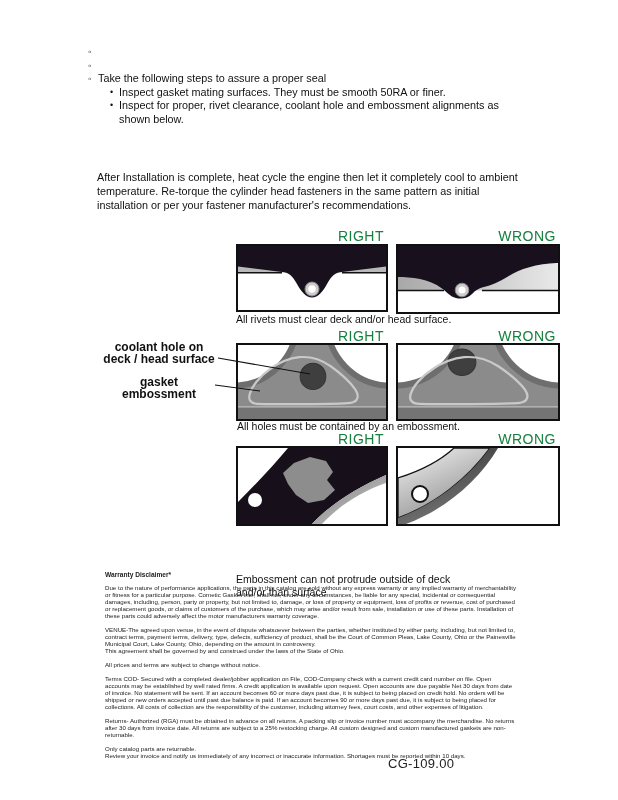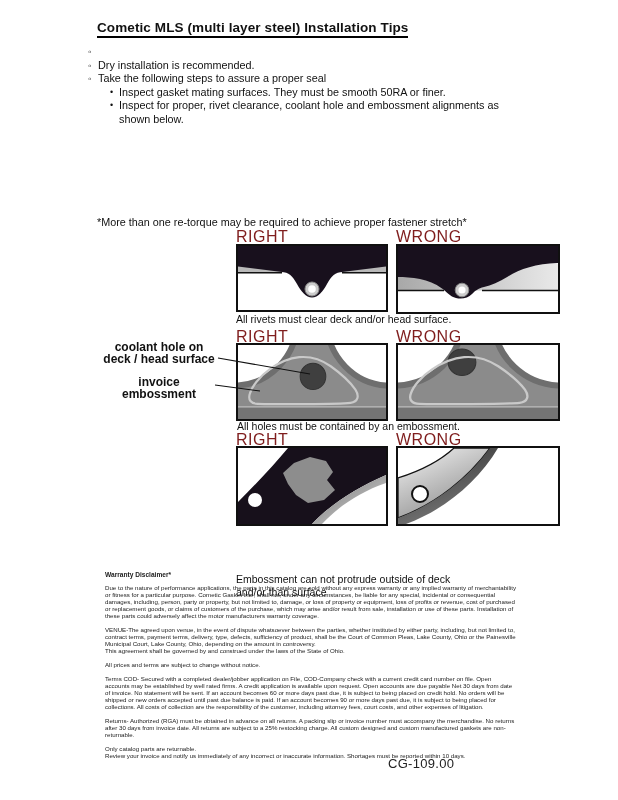--- a/index.html
+++ b/index.html
@@ -11,61 +11,59 @@
   .bullets{left:88px;top:45px;width:440px;font-size:10.8px;line-height:13.6px;}
   .b-row{display:flex;}
   .b-marker{width:10px;flex:0 0 10px;font-size:10px;text-align:left;}
   .sub{margin-left:22px;}
   .sub .b-marker{font-size:9px;width:9px;flex:0 0 9px;}
   .diesel-h{left:97px;top:116px;font-size:12.5px;font-weight:bold;}
   .para{font-size:10.8px;line-height:14px;width:428px;}
   .p1{left:97px;top:134px;}
   .p2{left:97px;top:170px;}
   .note{left:97px;top:216px;font-size:10.8px;}
-  .dg-header{font-size:16px;letter-spacing:.5px;text-align:left;color:#7f1d1d;}
+  .dg-header{font-size:14px;letter-spacing:.5px;text-align:right;color:#15803d;}
   .dbox{border:2.5px solid #101010;background:#fff;}
   .dbox svg{display:block;width:100%;height:100%;}
   .caption{font-size:10.5px;font-weight:normal;line-height:12.5px;color:#111;}
   .callout{font-size:12px;font-weight:bold;text-align:center;width:112px;line-height:11.5px;color:#111;}
   .warranty{left:105px;top:571px;width:412px;font-size:6.15px;line-height:7.1px;color:#1b1b1b;}
   .warranty h4{margin:0 0 6px 0;font-size:6.6px;}
   .warranty p{margin:0 0 6.6px 0;white-space:pre-line;}
   .pagenum{left:388px;top:756px;font-size:13px;letter-spacing:.3px;color:#222;}
   .overlay{pointer-events:none;z-index:5;}
 </style>
 </head>
 <body>
 
 <div class="page">
 
-  <div class="abs title">Cometic MLS (multi layer steel) Installation Tips</div>
 
   <div class="abs bullets">
     <div class="b-row">
       <span class="b-marker">◦</span>
     </div>
     <div class="b-row">
       <span class="b-marker">◦</span>
-      <span>Dry installation is recommended.</span>
     </div>
     <div class="b-row">
       <span class="b-marker">◦</span>
       <span>Take the following steps to assure a proper seal</span>
     </div>
     <div class="b-row sub">
       <span class="b-marker">•</span>
       <span>Inspect gasket mating surfaces.  They must be smooth 50RA or finer.</span>
     </div>
     <div class="b-row sub">
       <span class="b-marker">•</span>
       <span>Inspect for proper, rivet clearance, coolant hole and embossment alignments as shown below.</span>
     </div>
   </div>
 
-  <div class="abs note">*More than one re-torque may be required to achieve proper fastener stretch*</div>
+  <div class="abs para p2">After Installation is complete, heat cycle the engine then let it completely cool to ambient temperature. Re-torque the cylinder head fasteners in the same pattern as initial installation or per your fastener manufacturer's recommendations.</div>
 
   <div class="abs dg-header" style="left:236px;top:228px;width:148px;">RIGHT</div>
   <div class="abs dg-header" style="left:396px;top:228px;width:160px;">WRONG</div>
 
   <div class="abs dbox" style="left:236px;top:244px;width:148px;height:64px;">
     <svg viewBox="0 0 148 64" preserveAspectRatio="none">
       <rect width="148" height="64" fill="#ffffff"></rect>
       <path d="M0,0 H148 V26 H105 C97,26 93.5,30 89,38 C85,45.5 80,51.5 74,51.5 C68,51.5 63,45.5 59,38 C54.5,30 51,26 43,26 H0 Z" fill="#18101d"></path>
       <polygon points="0,20.5 44,26 0,26" fill="#b9b9b9"></polygon>
       <polygon points="148,20.5 104,26 148,26" fill="#b9b9b9"></polygon>
@@ -95,21 +93,21 @@
   <div class="abs caption" style="left:236px;top:313px;width:320px;">All rivets must clear deck and/or head surface.</div>
 
   <div class="abs dg-header" style="left:236px;top:328px;width:148px;">RIGHT</div>
   <div class="abs dg-header" style="left:396px;top:328px;width:160px;">WRONG</div>
 
   <div class="abs callout" style="left:103px;top:342px;">
     <div>coolant hole on</div>
     <div>deck / head surface</div>
   </div>
   <div class="abs callout" style="left:103px;top:377px;">
-    <div>invoice embossment</div>
+    <div>gasket embossment</div>
   </div>
 
   <div class="abs dbox" style="left:236px;top:343px;width:148px;height:74px;">
     <svg viewBox="0 0 150 73" preserveAspectRatio="none">
       <rect width="150" height="73" fill="#8b8b8b"></rect>
       <circle cx="-4" cy="-24" r="64" fill="#ffffff" stroke="#6e6e6e" stroke-width="6"></circle>
       <circle cx="154" cy="-24" r="64" fill="#ffffff" stroke="#6e6e6e" stroke-width="6"></circle>
       <rect x="0" y="61" width="150" height="12" fill="#747474"></rect>
       <path d="M0,61 H150" stroke="#bdbdbd" stroke-width="1.2"></path>
       <circle cx="76" cy="31" r="13" fill="#3f3f3f" stroke="#333" stroke-width="1"></circle>

